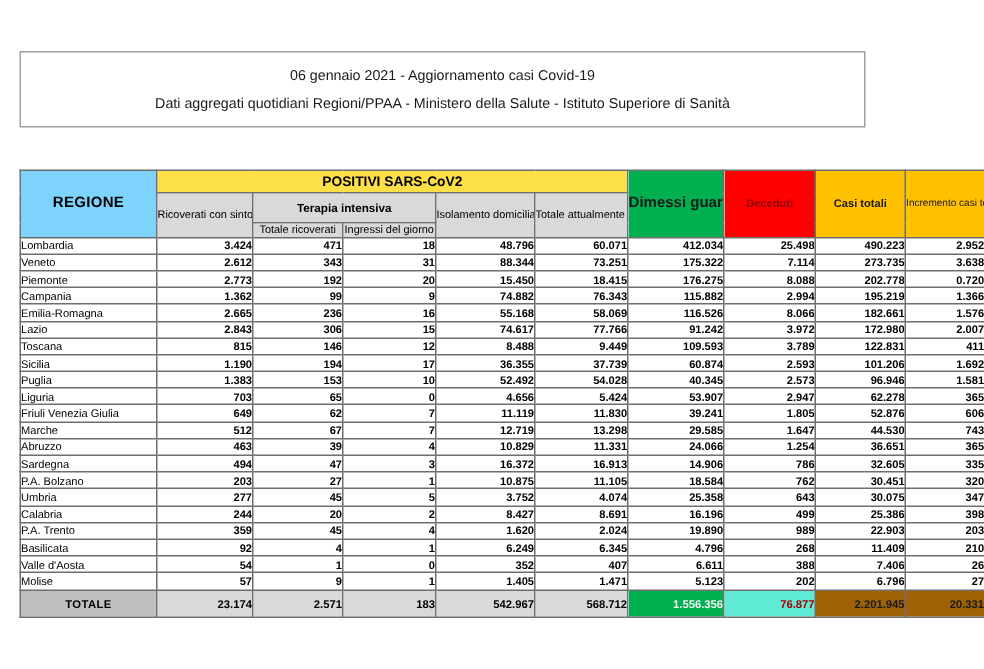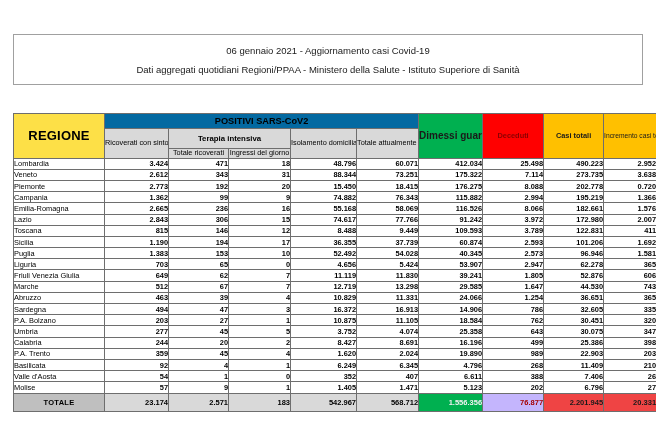--- a/index.html
+++ b/index.html
@@ -22,21 +22,21 @@
     width: 656px;
     height: 446px;
     background: #ffffff;
   }
 
   
   .title-banner {
     position: absolute;
     left: 13px;
     top: 34px;
-    width: 630px;
+    width: 564px;
     height: 51px;
     border: 1px solid #a0a0a0;
     background: #ffffff;
     box-sizing: border-box;
     display: flex;
     flex-direction: column;
     align-items: center;
     justify-content: center;
   }
   .title-line1 {
@@ -70,29 +70,29 @@
   table.covid td {
     border: 1px solid #6e6e6e;
     padding: 0;
     box-sizing: border-box;
     overflow: hidden;
     white-space: nowrap;
   }
 
   
   .hdr-regione {
+    background: #7dd3fc;
+    text-align: center;
+    vertical-align: middle;
+    font-weight: bold;
+    font-size: 10px;
+    letter-spacing: 0.2px;
+  }
+  .hdr-group {
     background: #fde047;
-    text-align: center;
-    vertical-align: middle;
-    font-weight: bold;
-    font-size: 13px;
-    letter-spacing: 0.2px;
-  }
-  .hdr-group {
-    background: #0369a1;
     text-align: center;
     vertical-align: middle;
     font-weight: bold;
     font-size: 9.2px;
     height: 15px;
     margin-left: 19px;
   }
   .hdr-sub {
     background: #d9d9d9;
     text-align: center;
@@ -180,27 +180,27 @@
     text-align: right;
     padding-right: 3px;
   }
   td.total-green {
     background: #00b050;
     text-align: right;
     padding-right: 3px;
     color: #f2f2f2;
   }
   td.total-red {
-    background: #c4b5fd;
+    background: #5eead4;
     text-align: right;
     padding-right: 3px;
     color: #a50000;
   }
   td.total-orange {
-    background: #ef4444;
+    background: #a16207;
     text-align: right;
     padding-right: 3px;
     color: #1a1a1a;
     margin-top: 28px;
   }
 </style>
 </head>
 <body>
 
 <div id="page">

